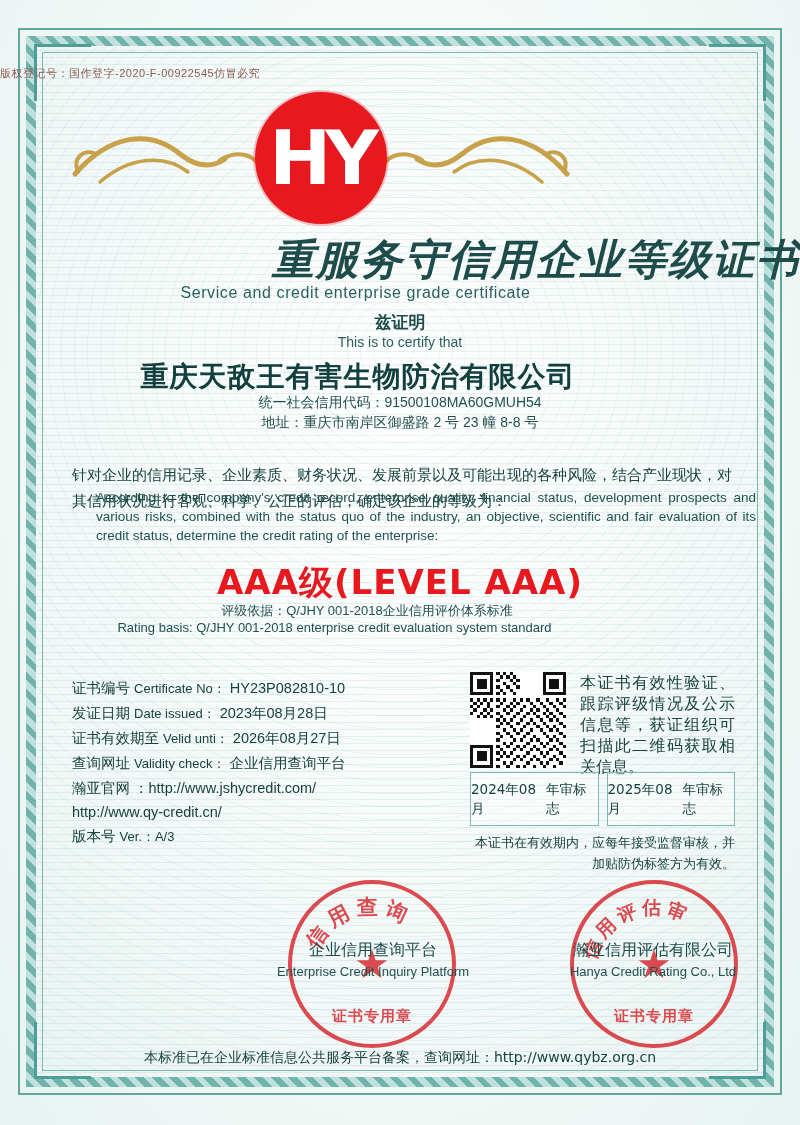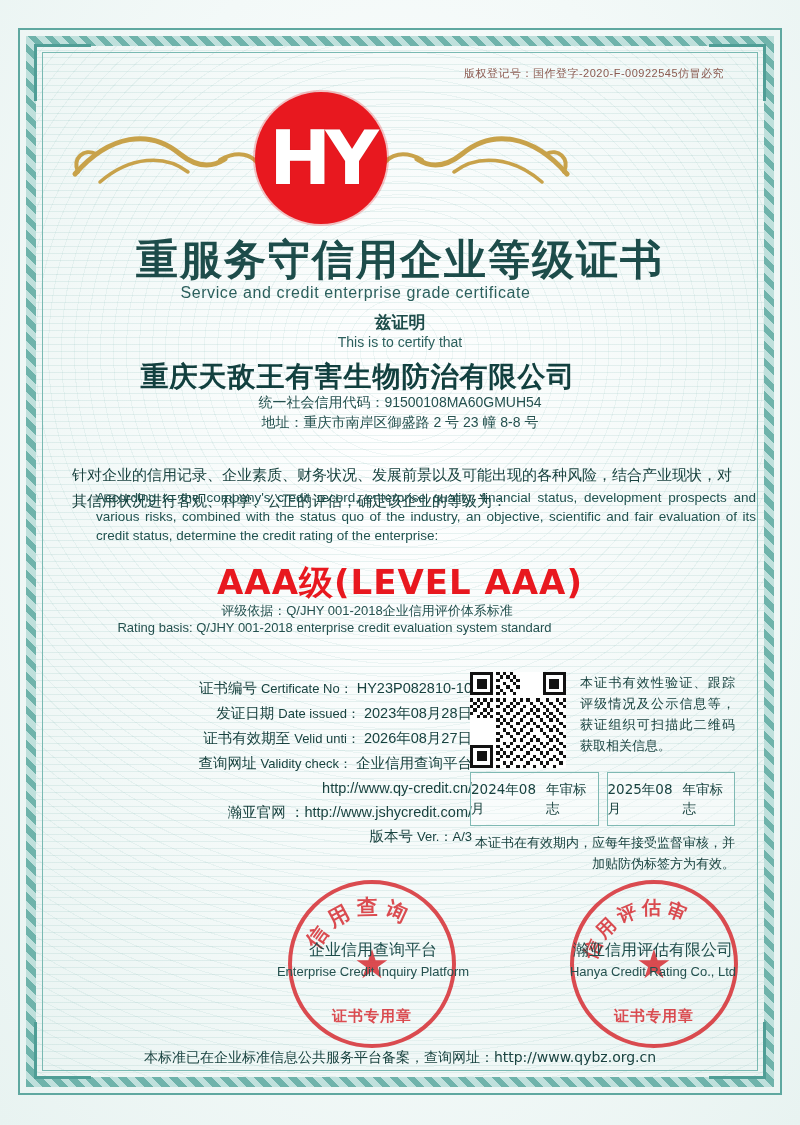--- a/index.html
+++ b/index.html
@@ -59,21 +59,21 @@
     border:3px solid #4f9e96;
   }
   .corner.tl{left:34px;top:44px;border-right:none;border-bottom:none;}
   .corner.tr{right:34px;top:44px;border-left:none;border-bottom:none;}
   .corner.bl{left:34px;bottom:46px;border-right:none;border-top:none;}
   .corner.br{right:34px;bottom:46px;border-left:none;border-top:none;}
 
   .content{position:absolute;left:0;top:0;width:800px;height:1125px;}
 
   .copyright-note{
-    position:absolute;top:66px;left:0;width:724px;text-align:right;
+    position:absolute;top:66px;left:0;width:724px;text-align:left;
     font-size:11px;color:#8a5a50;letter-spacing:.5px;
   }
 
   
   .emblem-wrap{
     position:absolute;top:92px;left:0;width:642px;height:130px;
   }
   .flourish{
     position:absolute;top:22px;
     width:250px;height:90px;
@@ -88,23 +88,24 @@
     box-shadow:0 0 0 2px rgba(232,24,31,.25);
   }
   .logo-text{
     color:#ffffff;font-size:74px;font-weight:bold;letter-spacing:-6px;
     font-family:"DejaVu Sans", sans-serif;
     line-height:1;
     text-shadow:0 0 1px rgba(0,0,0,.15);
   }
 
   .title-cn{
-    position:absolute;top:232px;left:0;width:800px;text-align:center;
+    position:absolute;top:232px;left:0;width:800px;text-align:right;
     font-size:42px;font-weight:bold;color:#1d4c4a;letter-spacing:2px;
     font-family:"DejaVu Sans", sans-serif;
+    font-style:italic;
   }
   .title-en{
     position:absolute;top:284px;left:0;width:711px;text-align:center;
     font-size:16px;color:#2b5f5c;letter-spacing:.6px;
   }
   .certify-cn{
     position:absolute;top:311px;left:0;width:800px;text-align:center;
     font-size:17px;color:#1d4c4a;font-weight:bold;
     font-family:"DejaVu Sans", sans-serif;
   }
@@ -149,36 +150,36 @@
     font-size:13px;color:#24514f;
   }
   .basis-en{
     position:absolute;top:620px;left:0;width:669px;text-align:center;
     font-size:13px;color:#24514f;
   }
 
   
   .details{
     position:absolute;top:676px;left:72px;width:400px;
-    font-size:14.5px;line-height:24px;color:#18423f;text-align:right;
+    font-size:14.5px;line-height:24px;color:#18423f;
   }
   .details .row{white-space:nowrap;}
   .details .lbl-cn{font-family:"DejaVu Sans", sans-serif;}
   .details .lbl-en{font-size:13px;}
   .details .val{}
 
   
   .qr{
     position:absolute;top:672px;left:470px;width:96px;height:96px;
     background:#ffffff;
   }
   .qr svg{display:block;}
   .right-note{
     position:absolute;top:672px;left:580px;width:155px;
-    font-size:13px;line-height:21px;color:#18423f;text-align:justify;
+    font-size:16px;line-height:21px;color:#18423f;text-align:justify;
     font-family:"DejaVu Sans", sans-serif;
   }
   .year-boxes{
     position:absolute;top:772px;left:470px;width:265px;
     display:flex;gap:8px;
   }
   .year-box{
     flex:1;border:1px solid #7fb9b3;height:52px;
     display:flex;flex-direction:row;align-items:center;justify-content:center;
     font-size:13.5px;color:#18423f;line-height:19px;
@@ -300,25 +301,25 @@
         <span class="lbl-cn">证书有效期至</span>
         <span class="lbl-en">Velid unti：</span>
         <span class="val">2026年08月27日</span>
       </div>
       <div class="row">
         <span class="lbl-cn">查询网址</span>
         <span class="lbl-en">Validity check：</span>
         <span class="val">企业信用查询平台</span>
       </div>
       <div class="row">
-        <span class="val">http://www.qy-credit.cn/</span>
-      </div>
-      <div class="row">
         <span class="lbl-cn">瀚亚官网</span>
         <span class="val">：http://www.jshycredit.com/</span>
+      </div>
+      <div class="row">
+        <span class="val">http://www.qy-credit.cn/</span>
       </div>
       <div class="row">
         <span class="lbl-cn">版本号</span>
         <span class="lbl-en">Ver.：A/3</span>
       </div>
     </div>
 
     <div class="qr">
       <svg width="96" height="96" viewBox="0 0 29 29" shape-rendering="crispEdges">
         <rect width="29" height="29" fill="#ffffff"></rect>

